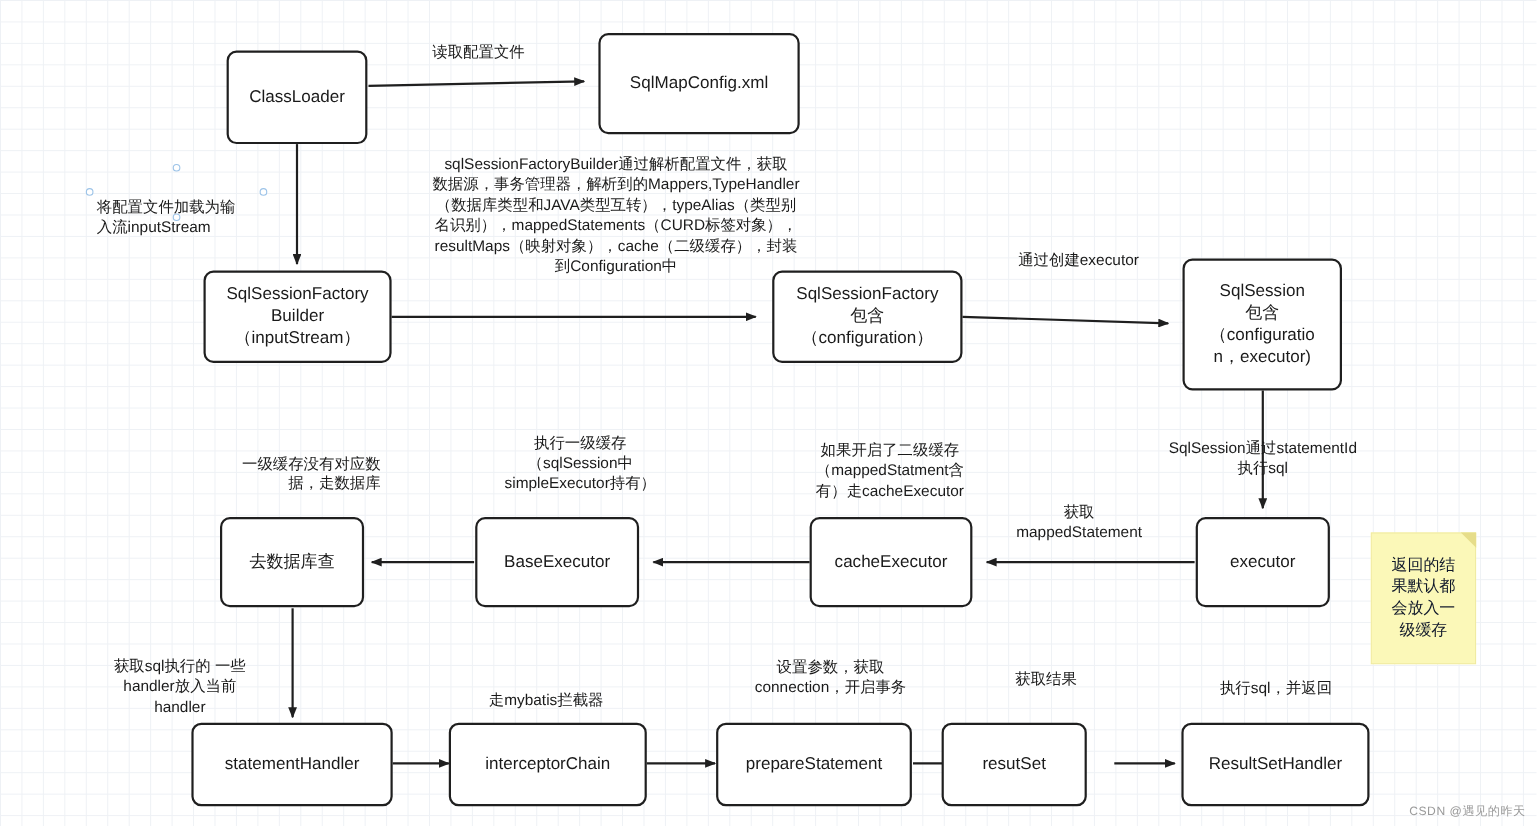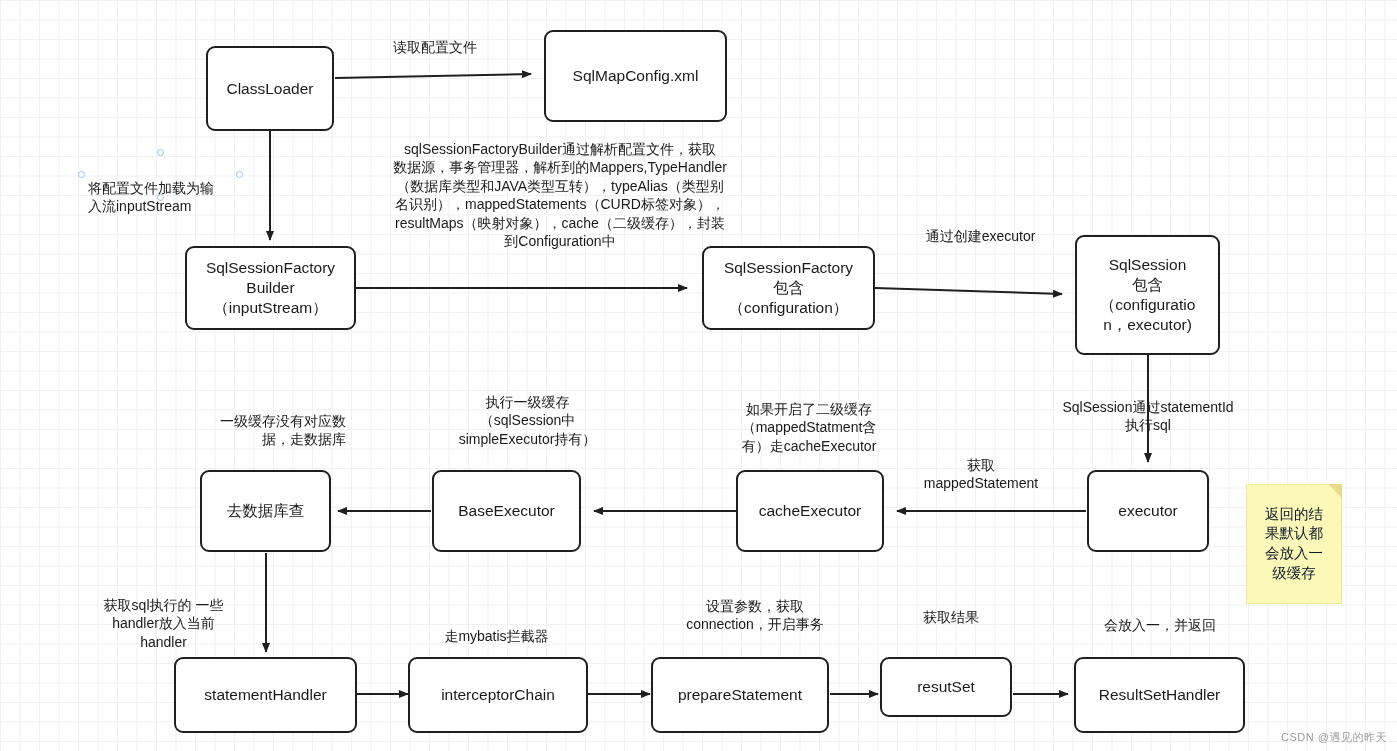--- a/index.html
+++ b/index.html
@@ -164,21 +164,21 @@
   <div class="node" style="left:432px; top:470px; width:149px; height:82px;">BaseExecutor</div>
 
   <div class="node" style="left:200px; top:470px; width:131px; height:82px;">去数据库查</div>
 
   <div class="node" style="left:174px; top:657px; width:183px; height:76px;">statementHandler</div>
 
   <div class="node" style="left:408px; top:657px; width:180px; height:76px;">interceptorChain</div>
 
   <div class="node" style="left:651px; top:657px; width:178px; height:76px;">prepareStatement</div>
 
-  <div class="node" style="left:880px; top:657px; width:132px; height:60px;">resutSet</div>
+  <div class="node" style="left:856px; top:657px; width:132px; height:76px;">resutSet</div>
 
   <div class="node" style="left:1074px; top:657px; width:171px; height:76px;">ResultSetHandler</div>
 
   <div class="sticky" style="left:1246px; top:484px; width:96px; height:120px;">
     <span class="fold"></span>
     <span>返回的结
 果默认都
 会放入一
 级缓存</span>
   </div>
@@ -218,16 +218,16 @@
 handler放入当前
 handler</div>
 
   <div class="label" style="left:419px; top:627px; width:155px;">走mybatis拦截器</div>
 
   <div class="label" style="left:660px; top:597px; width:190px;">设置参数，获取
 connection，开启事务</div>
 
   <div class="label" style="left:896px; top:608px; width:110px;">获取结果</div>
 
-  <div class="label" style="left:1065px; top:616px; width:190px;">会放入一，并返回</div>
+  <div class="label" style="left:1065px; top:616px; width:190px;">执行sql，并返回</div>
 
   <div class="watermark">CSDN @遇见的昨天</div>
 </div>
 
 </body></html>

